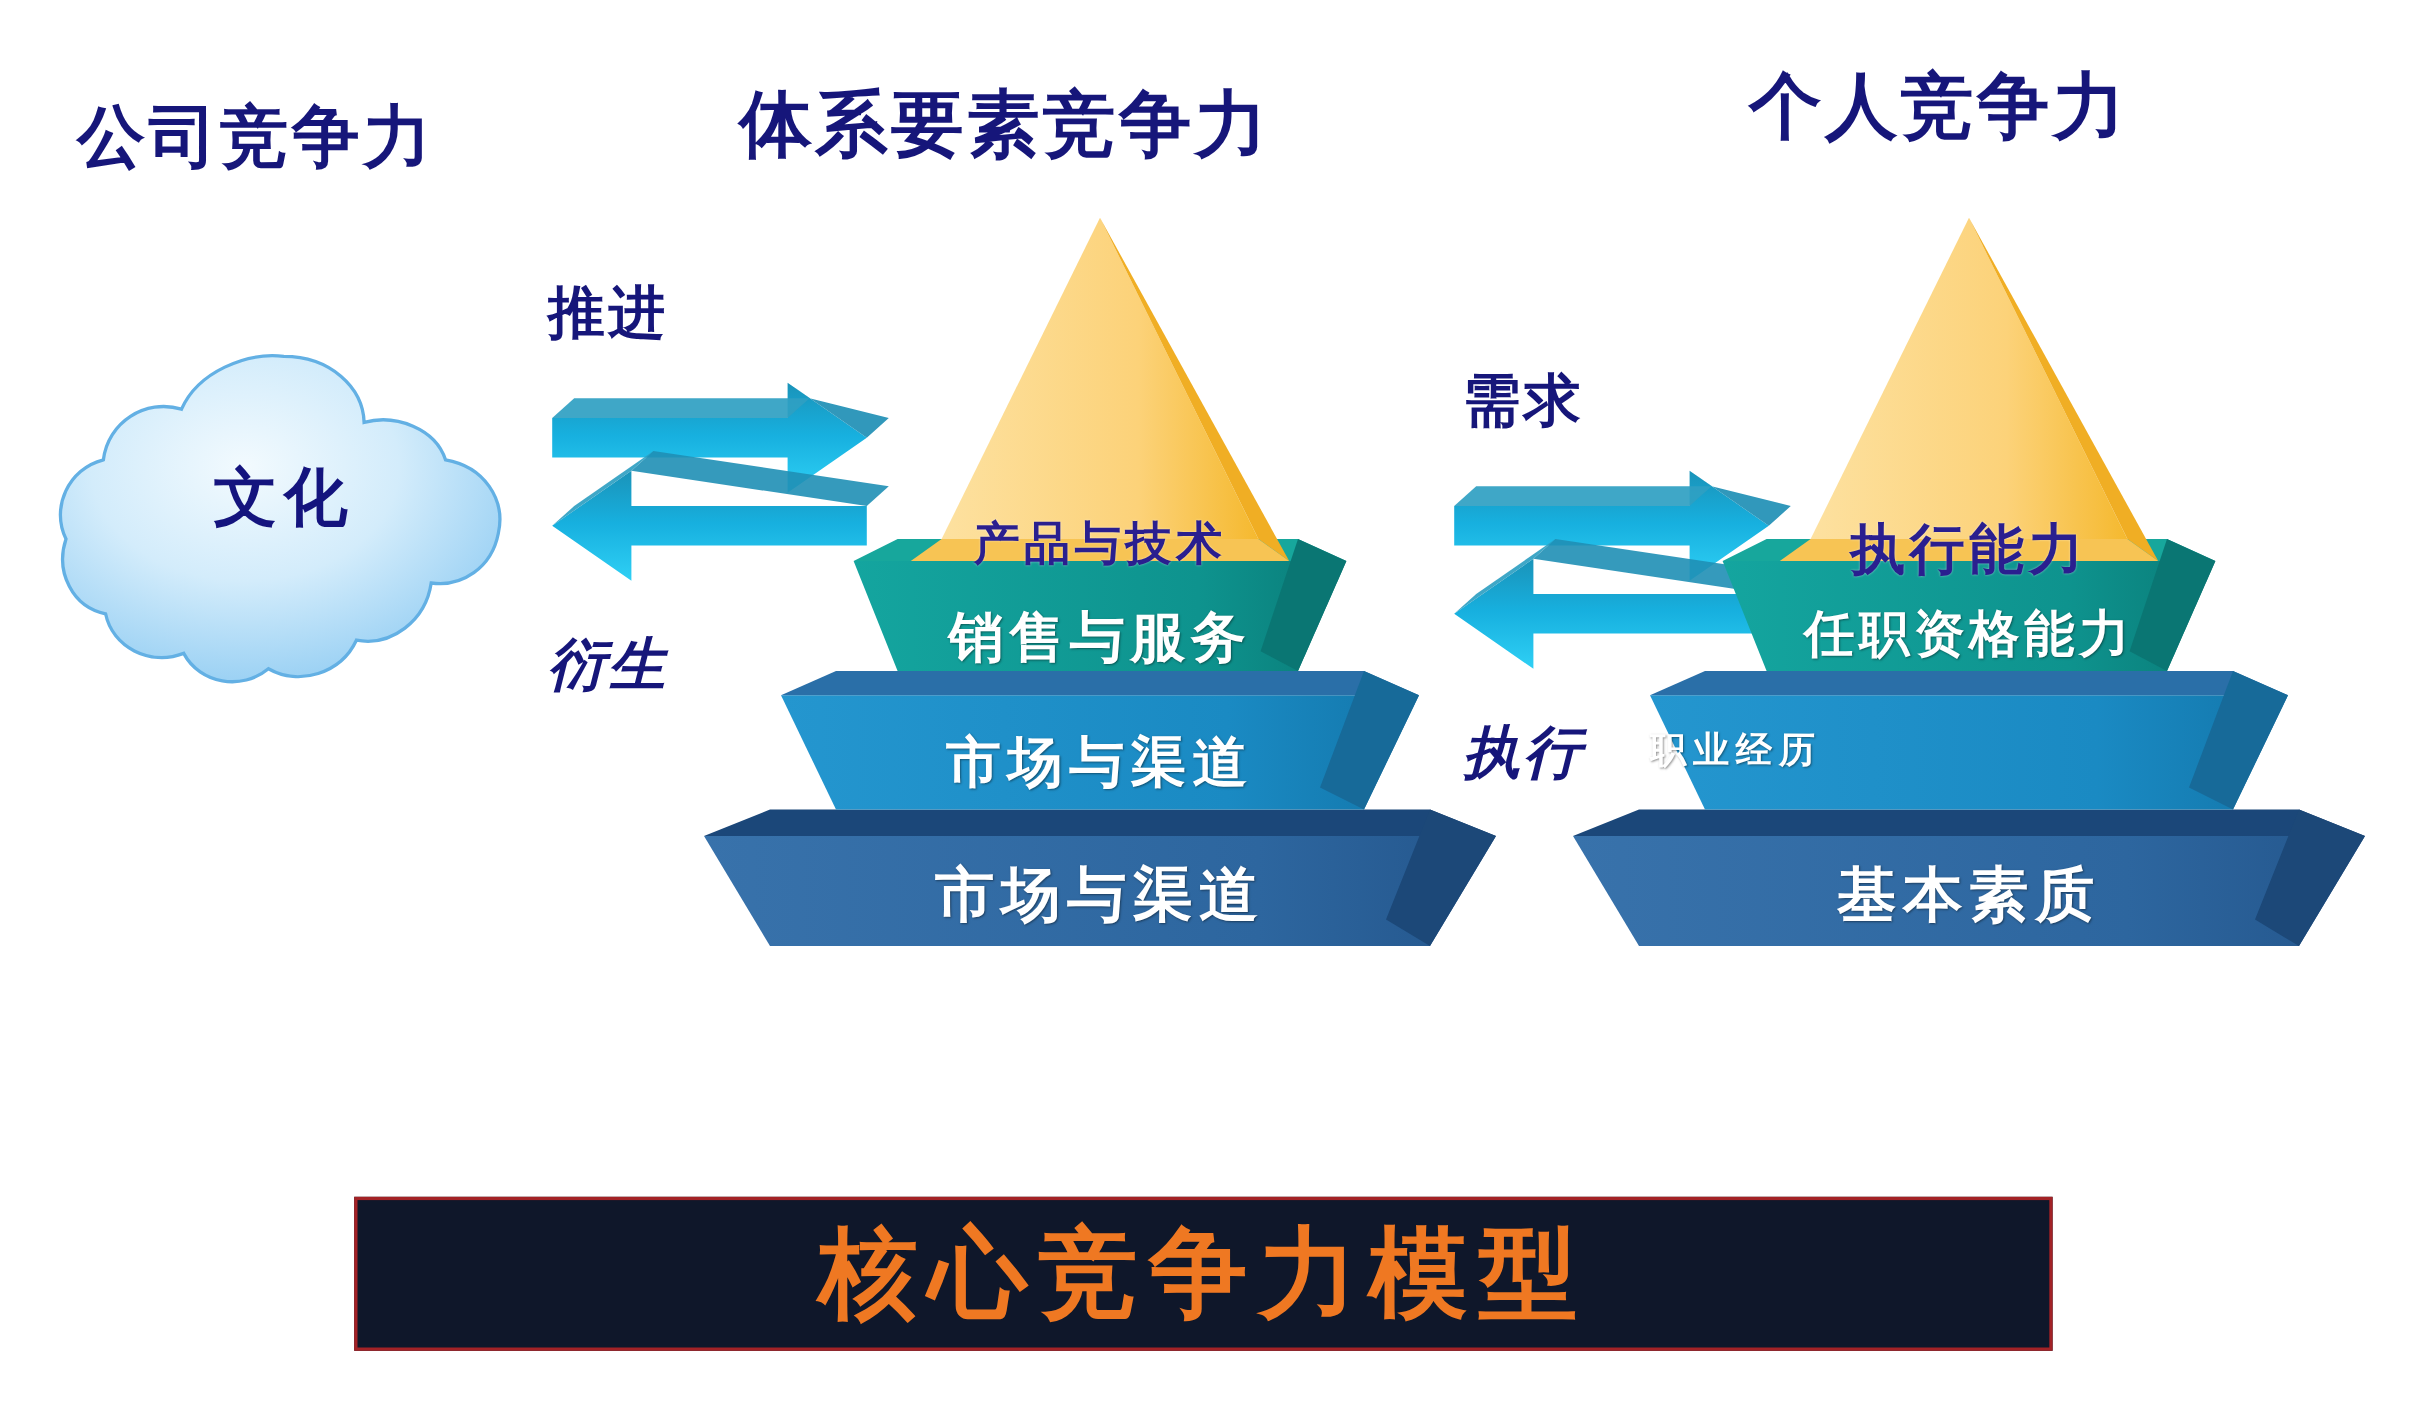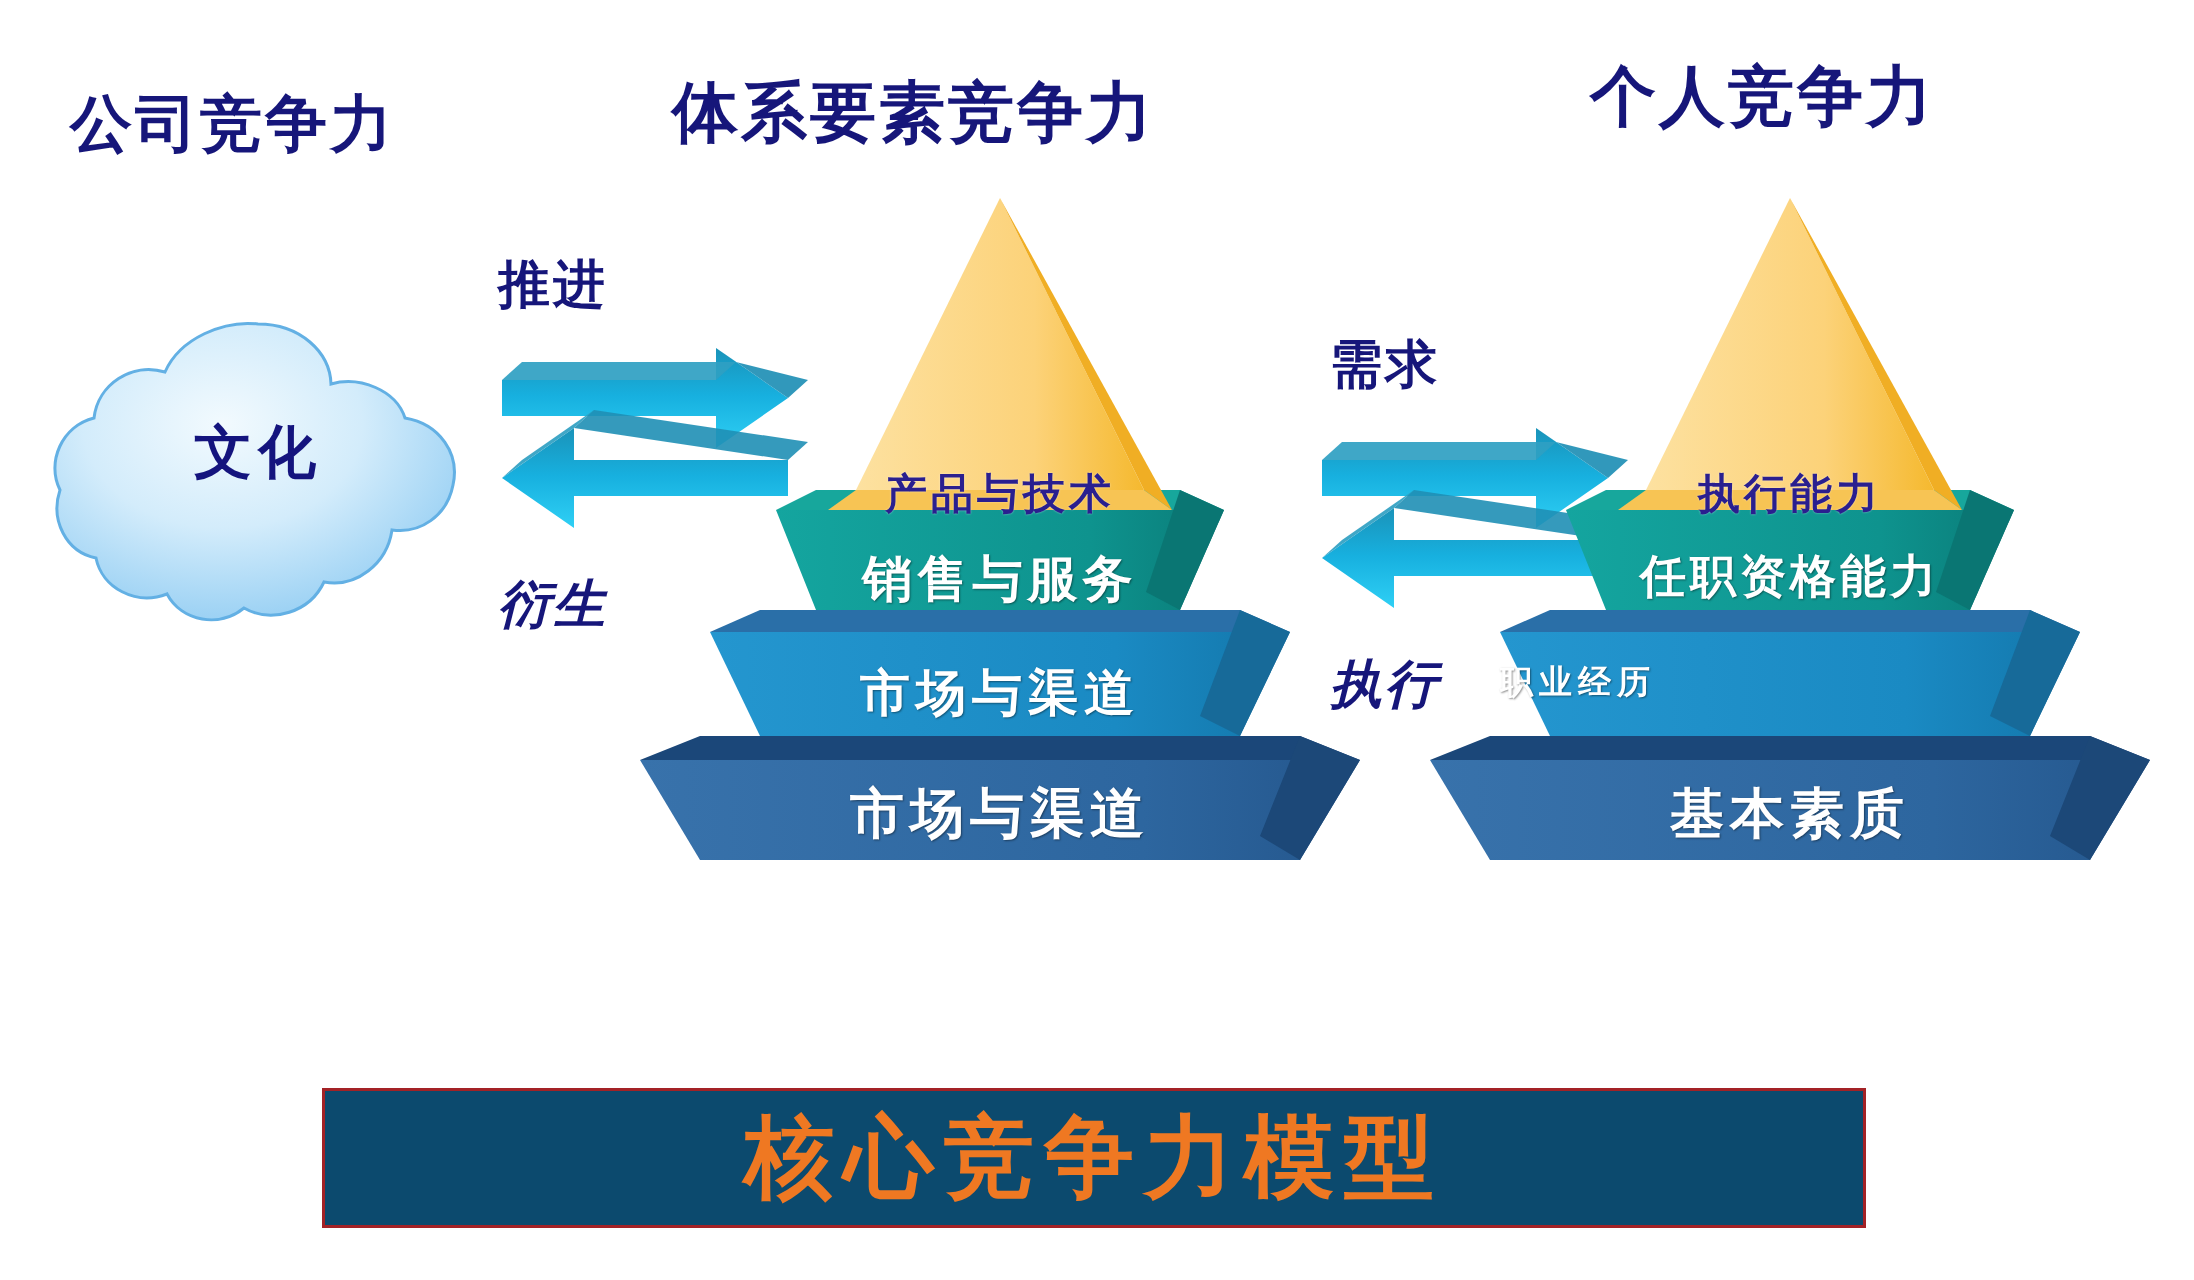--- a/index.html
+++ b/index.html
@@ -70,21 +70,21 @@
   .tier-label.body {
     color: #ffffff;
     text-shadow: 1px 1px 2px rgba(0,0,0,0.42);
   }
 
   
   #title-box {
     position: absolute; left: 322px; top: 1088px;
     width: 1544px; height: 140px;
     border: 3px solid #a32226;
-    background: #0c4a6e;
+    background: #0f172a;
     display: flex; align-items: center; justify-content: center;
   }
   #title-text {
     font-size: 90px; font-weight: bold; letter-spacing: 10px;
     color: #ef7822; white-space: nowrap;
     font-family: "DejaVu Sans", "Liberation Sans", sans-serif;
   }
 </style>
 </head>
 <body>
@@ -277,21 +277,21 @@
         <polygon points="176,340 624,340 580,440 216,440" fill="url(#p2t1f)"></polygon>
         <polygon points="216,320 580,320 624,340 176,340" fill="#17a79c"></polygon>
         <polygon points="580,320 624,340 580,440 546,422" fill="#0a7673"></polygon>
       </g>
       <g>
         <polygon points="400,28 544,320 256,320" fill="url(#p2t0f)"></polygon>
         <polygon points="400,28 572,340 544,320" fill="#f0ae24"></polygon>
         <polygon points="256,320 544,320 572,340 228,340" fill="#f7c454"></polygon>
       </g>
     </svg>
-    <div class="tier-label apex" style="left:216px; top:296px; width:368px; text-align:center; font-size:42px; letter-spacing:4px;">执行能力</div>
+    <div class="tier-label apex" style="left:216px; top:296px; width:368px; text-align:center; font-size:50px; letter-spacing:4px;">执行能力</div>
     <div class="tier-label body" style="left:150px; top:376px; width:500px; text-align:center; font-size:46px; letter-spacing:4px;">任职资格能力</div>
     <div class="tier-label body" style="left:110px; top:490px; width:580px; text-align:left; font-size:33px; letter-spacing:6px;">职业经历</div>
     <div class="tier-label body" style="left:40px; top:608px; width:720px; text-align:center; font-size:54px; letter-spacing:6px;">基本素质</div>
   </div>
 
   <div id="title-box">
     <span id="title-text">核心竞争力模型</span>
   </div>
 
 </div>

